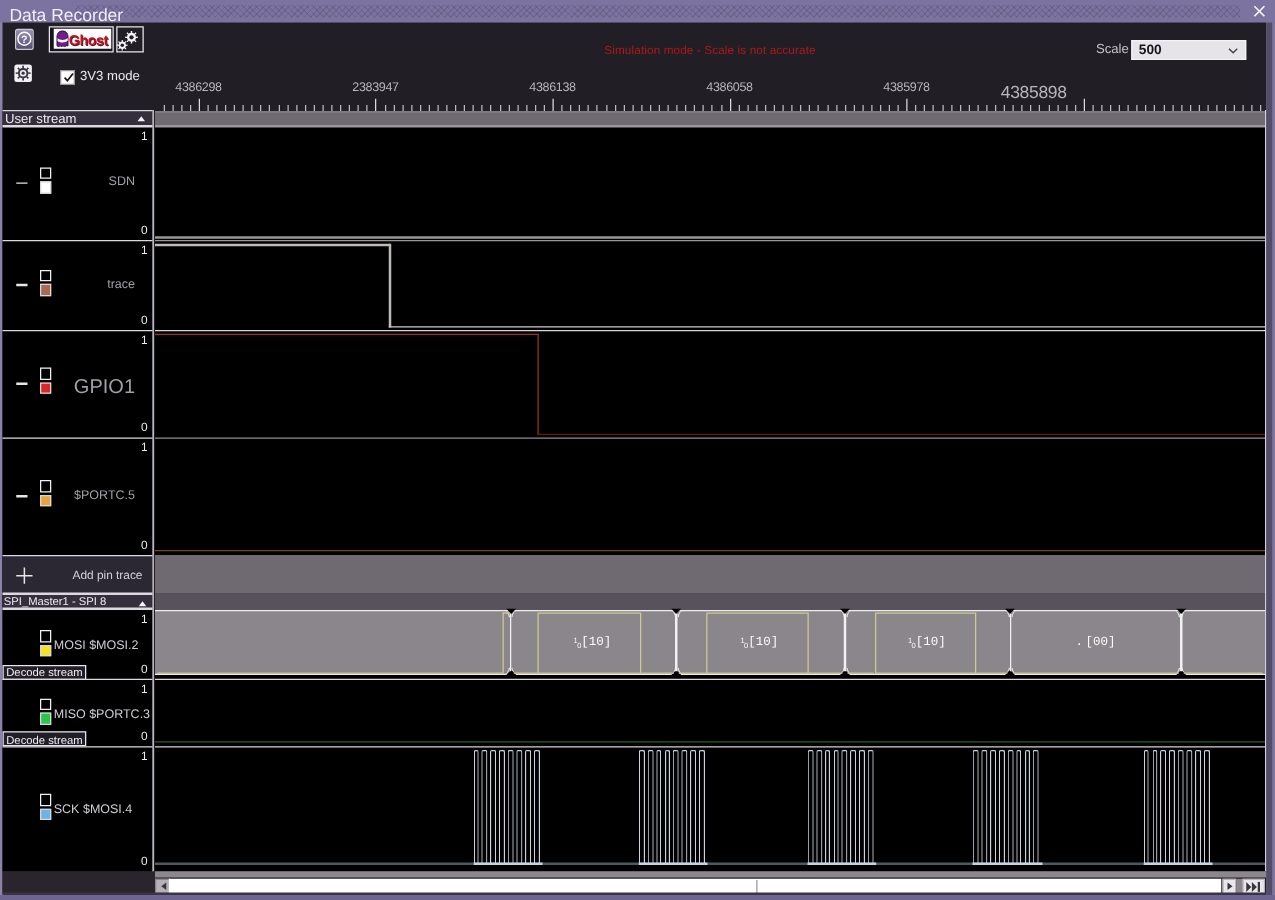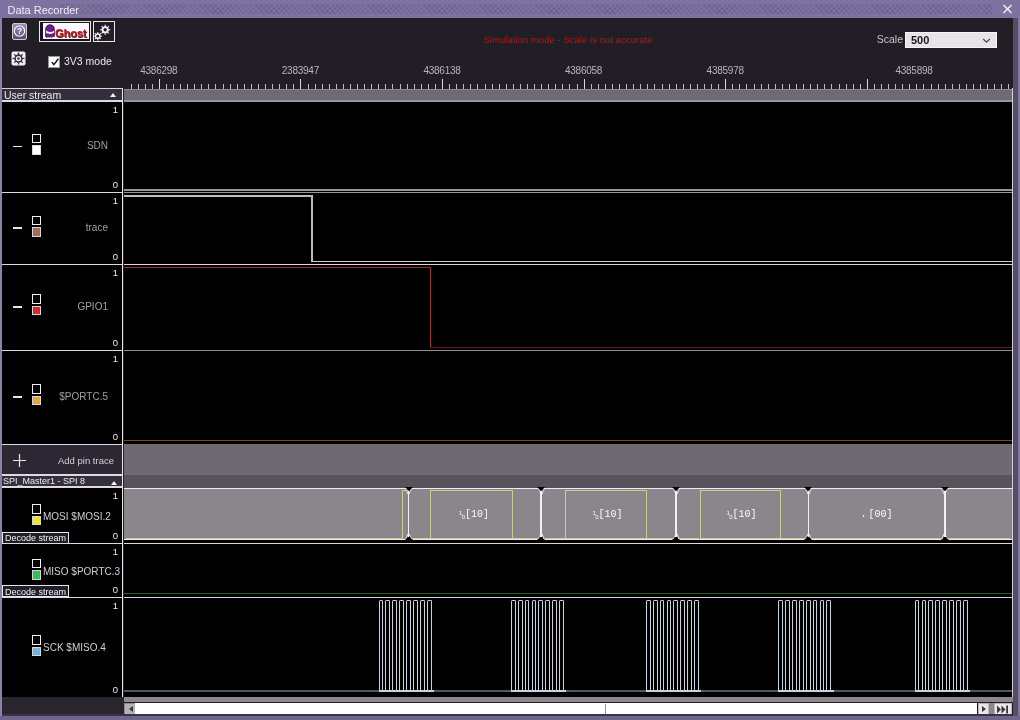--- a/index.html
+++ b/index.html
@@ -2,21 +2,21 @@
 <html><head><meta charset="utf-8"><style>
 *{margin:0;padding:0;box-sizing:border-box}
 html,body{width:1020px;height:720px;overflow:hidden;background:#8a82a8}
 body{font-family:"Liberation Sans",sans-serif;position:relative;-webkit-font-smoothing:antialiased}
 .abs{position:absolute}
 .txt{position:absolute;white-space:nowrap}
 </style></head><body>
 <div class="abs" style="left:0px;top:0px;width:1020px;height:720px;background:#8a82a8"></div>
 <div class="abs" style="left:0px;top:0px;width:1020px;height:17.5px;background:#7c73a1"></div>
 <div class="abs" style="left:60px;top:3.5px;width:932px;height:10.5px;background:repeating-linear-gradient(45deg,rgba(28,20,48,.13) 0 1px,rgba(0,0,0,0) 1px 3.6px),repeating-linear-gradient(-45deg,rgba(28,20,48,.13) 0 1px,rgba(0,0,0,0) 1px 3.6px)"></div>
-<div class="txt" style="left:7.5px;top:3.5px;font-size:11px;color:#f2eef6">Data Recorder</div>
+<div class="txt" style="left:7.5px;top:3.5px;font-size:14px;color:#f2eef6">Data Recorder</div>
 <svg class="abs" style="left:1001.5px;top:3.5px" width="11" height="10" viewBox="0 0 11 10">
     <path d="M1.5 1 L9.5 9 M9.5 1 L1.5 9" stroke="#f6f4f8" stroke-width="1.4"></path>
   </svg>
 <div class="abs" style="left:1.5px;top:17.5px;width:1011.5px;height:697px;background:#221e26"></div>
 <div class="abs" style="left:11.5px;top:22.5px;width:15.5px;height:17px;background:linear-gradient(#9a92b4,#574e74);border:1px solid #cdc9d5;border-radius:2px"></div>
 <svg class="abs" style="left:13px;top:24px" width="13" height="14" viewBox="0 0 13 14">
     <circle cx="6.5" cy="7" r="5.2" fill="none" stroke="#ffffff" stroke-width="1.1"></circle>
     <text x="6.5" y="10" font-family="Liberation Sans" font-size="8.5" font-weight="bold" fill="#ffffff" text-anchor="middle">?</text>
   </svg>
 <div class="abs" style="left:39.3px;top:20.5px;width:52px;height:21.5px;border:1.6px solid #e9e7ec;background:#17141b"></div>
@@ -49,21 +49,21 @@
 <div class="abs" style="left:905px;top:31.5px;width:91.5px;height:16px;background:#e6e4e8;border:1px solid #f4f2f6"></div>
 <div class="txt" style="left:911px;top:34px;font-size:11px;font-weight:bold;color:#17151b">500</div>
 <svg class="abs" style="left:982px;top:37.5px" width="9" height="6" viewBox="0 0 9 6">
     <path d="M1.2 1 L4.5 4.2 L7.8 1" fill="none" stroke="#45424a" stroke-width="1.2"></path>
   </svg>
 <div class="txt" style="left:158.8px;top:65px;transform:translateX(-50%);font-size:10px;letter-spacing:-0.25px;color:#b9b5bd">4386298</div>
 <div class="txt" style="left:300.4px;top:65px;transform:translateX(-50%);font-size:10px;letter-spacing:-0.25px;color:#b9b5bd">2383947</div>
 <div class="txt" style="left:442.0px;top:65px;transform:translateX(-50%);font-size:10px;letter-spacing:-0.25px;color:#b9b5bd">4386138</div>
 <div class="txt" style="left:583.6px;top:65px;transform:translateX(-50%);font-size:10px;letter-spacing:-0.25px;color:#b9b5bd">4386058</div>
 <div class="txt" style="left:725.2px;top:65px;transform:translateX(-50%);font-size:10px;letter-spacing:-0.25px;color:#b9b5bd">4385978</div>
-<div class="txt" style="left:914px;top:65px;transform:translateX(-50%);font-size:10px;letter-spacing:-0.25px;color:#b9b5bd">4385898</div>
+<div class="txt" style="left:827px;top:65px;transform:translateX(-50%);font-size:14px;letter-spacing:-0.25px;color:#b9b5bd">4385898</div>
 <div class="abs" style="left:130.5px;top:83.5px;width:1.0px;height:5.0px;background:#bdb9c1"></div>
 <div class="abs" style="left:137.6px;top:83.5px;width:1.0px;height:5.0px;background:#bdb9c1"></div>
 <div class="abs" style="left:144.6px;top:83.5px;width:1.0px;height:5.0px;background:#bdb9c1"></div>
 <div class="abs" style="left:151.7px;top:83.5px;width:1.0px;height:5.0px;background:#bdb9c1"></div>
 <div class="abs" style="left:158.8px;top:79.0px;width:1.1px;height:9.5px;background:#dcdae0"></div>
 <div class="abs" style="left:165.9px;top:83.5px;width:1.0px;height:5.0px;background:#bdb9c1"></div>
 <div class="abs" style="left:173.0px;top:83.5px;width:1.0px;height:5.0px;background:#bdb9c1"></div>
 <div class="abs" style="left:180.0px;top:83.5px;width:1.0px;height:5.0px;background:#bdb9c1"></div>
 <div class="abs" style="left:187.1px;top:83.5px;width:1.0px;height:5.0px;background:#bdb9c1"></div>
 <div class="abs" style="left:194.2px;top:83.5px;width:1.0px;height:5.0px;background:#bdb9c1"></div>
@@ -195,21 +195,21 @@
 <div class="txt" style="left:118px;top:179.2px;transform:translateX(-100%);font-size:9.5px;color:#eceaee">0</div>
 <div class="abs" style="left:13px;top:227.35px;width:9px;height:1.8px;background:#e8e6ea"></div>
 <div class="abs" style="left:31.5px;top:215.54999999999998px;width:9.5px;height:9.5px;background:#000;border:1.6px solid #f2f0f4"></div>
 <div class="abs" style="left:31.5px;top:227.04999999999998px;width:9.5px;height:9.5px;background:#a86a50;border:1px solid #d8d6da"></div>
 <div class="txt" style="left:108px;top:222.04999999999998px;transform:translateX(-100%);font-size:10px;color:#a39fa7">trace</div>
 <div class="txt" style="left:118px;top:195.2px;transform:translateX(-100%);font-size:9.5px;color:#eceaee">1</div>
 <div class="txt" style="left:118px;top:250.89999999999998px;transform:translateX(-100%);font-size:9.5px;color:#eceaee">0</div>
 <div class="abs" style="left:13px;top:306.09999999999997px;width:9px;height:1.8px;background:#e8e6ea"></div>
 <div class="abs" style="left:31.5px;top:294.29999999999995px;width:9.5px;height:9.5px;background:#000;border:1.6px solid #f2f0f4"></div>
 <div class="abs" style="left:31.5px;top:305.79999999999995px;width:9.5px;height:9.5px;background:#d42a2a;border:1px solid #d8d6da"></div>
-<div class="txt" style="left:108px;top:300.79999999999995px;transform:translateX(-100%);font-size:10px;color:#a39fa7">GPIO1</div>
+<div class="txt" style="left:108px;top:300.79999999999995px;transform:translateX(-100%);font-size:16px;color:#a39fa7">GPIO1</div>
 <div class="txt" style="left:118px;top:266.9px;transform:translateX(-100%);font-size:9.5px;color:#eceaee">1</div>
 <div class="txt" style="left:118px;top:336.7px;transform:translateX(-100%);font-size:9.5px;color:#eceaee">0</div>
 <div class="abs" style="left:13px;top:396.05px;width:9px;height:1.8px;background:#e8e6ea"></div>
 <div class="abs" style="left:31.5px;top:384.25px;width:9.5px;height:9.5px;background:#000;border:1.6px solid #f2f0f4"></div>
 <div class="abs" style="left:31.5px;top:395.75px;width:9.5px;height:9.5px;background:#eaa43c;border:1px solid #d8d6da"></div>
 <div class="txt" style="left:108px;top:390.75px;transform:translateX(-100%);font-size:10px;color:#a39fa7">$PORTC.5</div>
 <div class="txt" style="left:118px;top:352.7px;transform:translateX(-100%);font-size:9.5px;color:#eceaee">1</div>
 <div class="txt" style="left:118px;top:430.8px;transform:translateX(-100%);font-size:9.5px;color:#eceaee">0</div>
 <div class="abs" style="left:1.5px;top:444.3px;width:120.3px;height:30.7px;background:#2b2733"></div>
 <svg class="abs" style="left:12px;top:453px" width="15" height="15" viewBox="0 0 15 15">
@@ -228,21 +228,21 @@
 <div class="txt" style="left:5px;top:533.0px;font-size:9px;color:#f2f0f4">Decode stream</div>
 <div class="abs" style="left:31.5px;top:558.5px;width:9.5px;height:9.5px;background:#000;border:1.6px solid #f2f0f4"></div>
 <div class="abs" style="left:31.5px;top:570.0px;width:9.5px;height:9.5px;background:#2cc44c;border:1px solid #d8d6da"></div>
 <div class="txt" style="left:43px;top:565.5px;font-size:10px;color:#cfccd3">MISO $PORTC.3</div>
 <div class="txt" style="left:118px;top:546.3px;transform:translateX(-100%);font-size:9.5px;color:#eceaee">1</div>
 <div class="txt" style="left:118px;top:583.8px;transform:translateX(-100%);font-size:9.5px;color:#eceaee">0</div>
 <div class="abs" style="left:2.2px;top:585.0px;width:66.5px;height:12.0px;background:#221e28;border:1px solid #e8e6ea"></div>
 <div class="txt" style="left:5px;top:586.5px;font-size:9px;color:#f2f0f4">Decode stream</div>
 <div class="abs" style="left:31.5px;top:635.0px;width:9.5px;height:9.5px;background:#000;border:1.6px solid #f2f0f4"></div>
 <div class="abs" style="left:31.5px;top:646.5px;width:9.5px;height:9.5px;background:#6cb4e4;border:1px solid #d8d6da"></div>
-<div class="txt" style="left:43px;top:642.0px;font-size:10px;color:#cfccd3">SCK $MISO.4</div>
+<div class="txt" style="left:43px;top:642.0px;font-size:10px;color:#cfccd3">SCK $MOSI.4</div>
 <div class="txt" style="left:118px;top:599.8px;transform:translateX(-100%);font-size:9.5px;color:#eceaee">1</div>
 <div class="txt" style="left:118px;top:683.5px;transform:translateX(-100%);font-size:9.5px;color:#eceaee">0</div>
 <div class="abs" style="left:121.8px;top:87.5px;width:1.6px;height:626.8px;background:#eceaee"></div>
 <div class="abs" style="left:124px;top:101px;width:887.7px;height:595.7px;background:#000000"></div>
 <div class="abs" style="left:124px;top:100.4px;width:887.7px;height:1.2px;background:#9a96a0"></div>
 <div class="abs" style="left:124px;top:192.1px;width:887.7px;height:1.2px;background:#98949c"></div>
 <div class="abs" style="left:124px;top:263.79999999999995px;width:887.7px;height:1.2px;background:#d8d6da"></div>
 <div class="abs" style="left:124px;top:349.59999999999997px;width:887.7px;height:1.2px;background:#908c94"></div>
 <div class="abs" style="left:124px;top:443.7px;width:887.7px;height:1.2px;background:#8a8690"></div>
 <div class="abs" style="left:124px;top:543.1999999999999px;width:887.7px;height:1.2px;background:#dcdade"></div>

